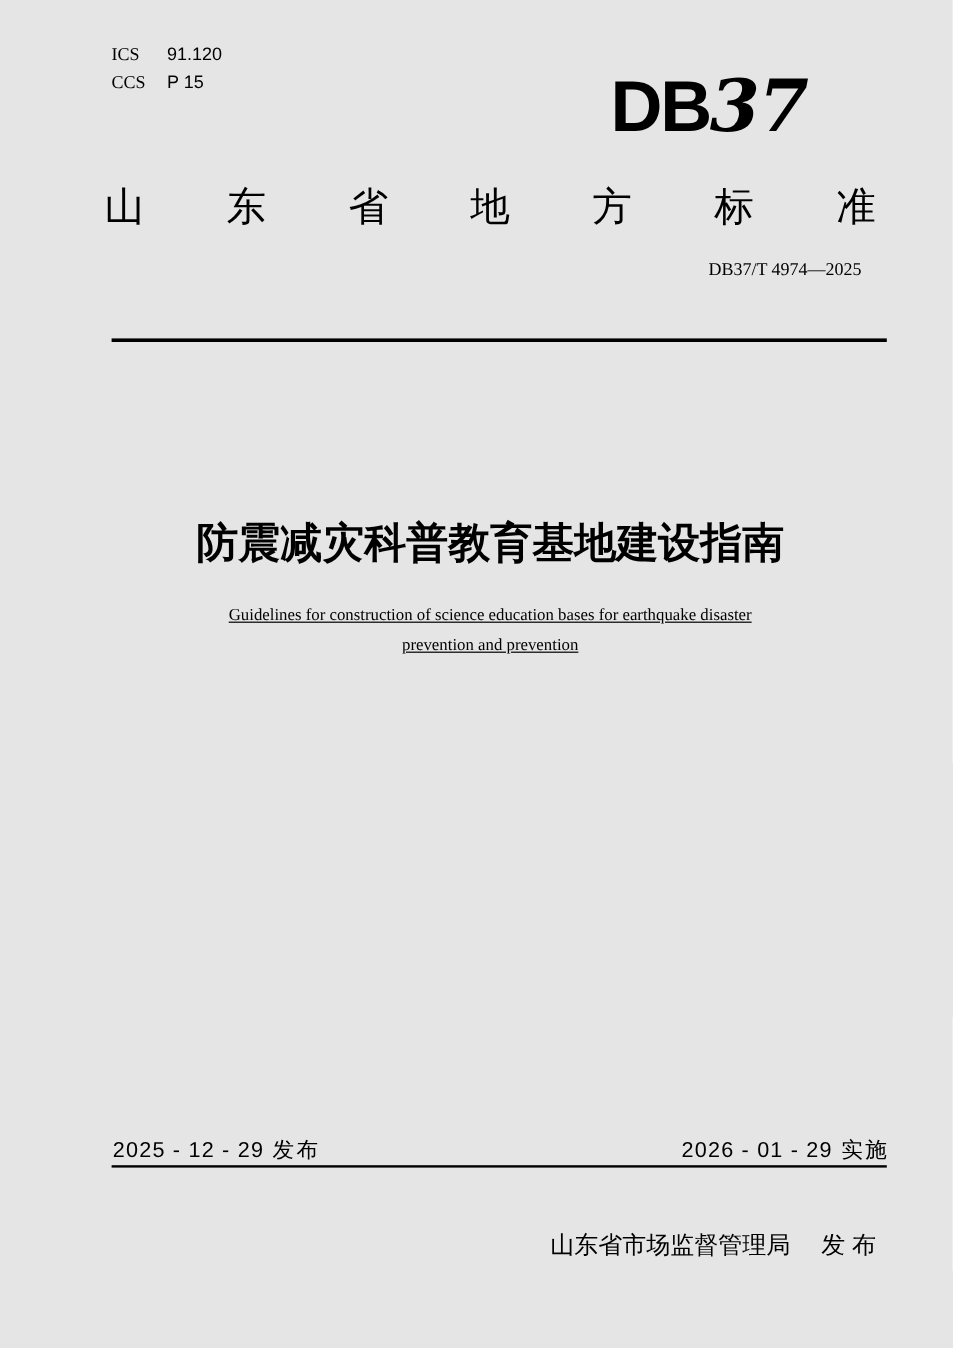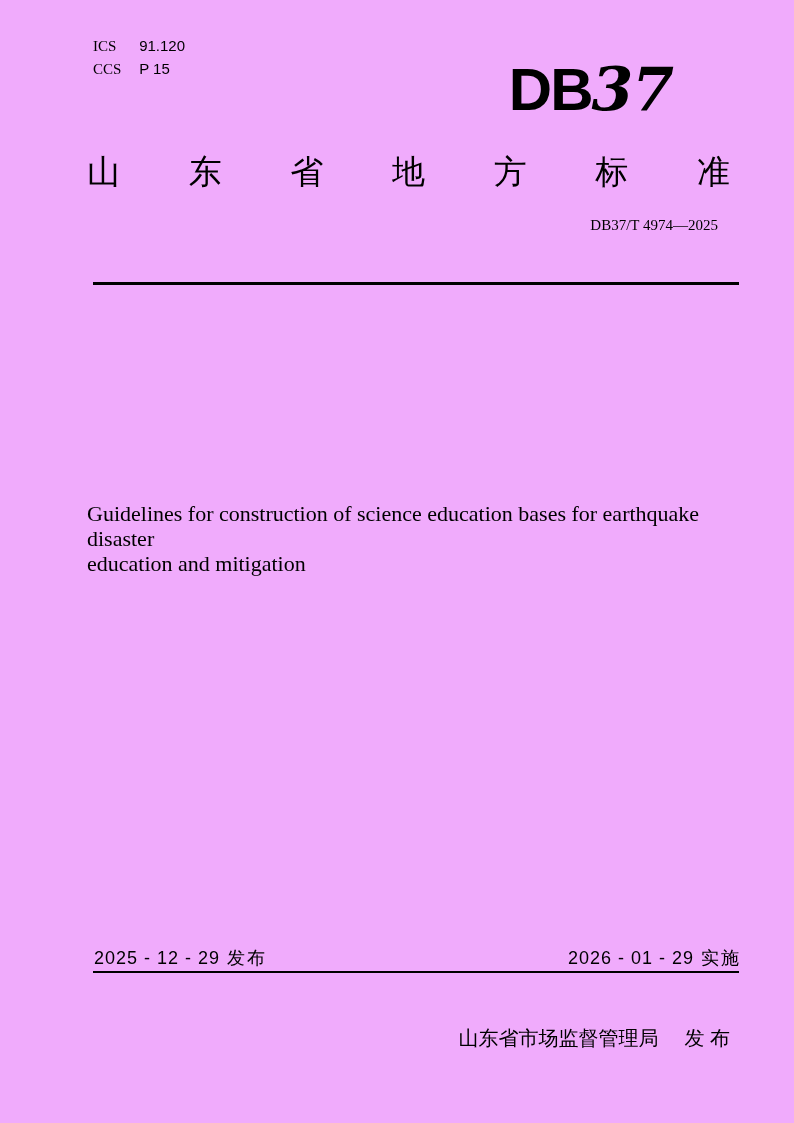--- a/index.html
+++ b/index.html
@@ -4,21 +4,21 @@
 <style>
   html, body {
     margin: 0;
     padding: 0;
     background: #ffffff;
   }
   .page {
     position: relative;
     width: 794px;
     height: 1123px;
-    background: #f0abfc;
+    background: #e5e5e5;
     color: #000000;
     font-family: "Liberation Sans", "DejaVu Sans", sans-serif;
     overflow: hidden;
   }
   .code-line {
     position: absolute;
     left: 93px;
     font-size: 15px;
     line-height: 18px;
     white-space: nowrap;
@@ -88,23 +88,25 @@
     font-size: 35px;
     line-height: 38px;
     font-weight: 700;
     white-space: nowrap;
   }
   .title-en {
     position: absolute;
     left: 87px;
     top: 501px;
     width: 643px;
-    font-size: 22px;
+    text-align: center;
+    font-size: 14px;
     line-height: 25px;
     font-family: "Liberation Serif", "DejaVu Serif", serif;
+    text-decoration: underline;
   }
   .dates {
     position: absolute;
     left: 94px;
     top: 948px;
     width: 647px;
     display: flex;
     justify-content: space-between;
     font-size: 18px;
     line-height: 21px;
@@ -150,24 +152,25 @@
     <span>地</span>
     <span>方</span>
     <span>标</span>
     <span>准</span>
   </div>
 
   <div class="std-code">DB37/T 4974—2025</div>
 
   <div class="rule rule-top"></div>
 
+  <h1 class="title-zh">防震减灾科普教育基地建设指南</h1>
 
   <div class="title-en">
     <div>Guidelines for construction of science education bases for earthquake disaster</div>
-    <div>education and mitigation</div>
+    <div>prevention and prevention</div>
   </div>
 
   <div class="dates">
     <span class="date-group">
       <span>2025 - 12 - 29</span><span class="date-label">发布</span>
     </span>
     <span class="date-group">
       <span>2026 - 01 - 29</span><span class="date-label">实施</span>
     </span>
   </div>

